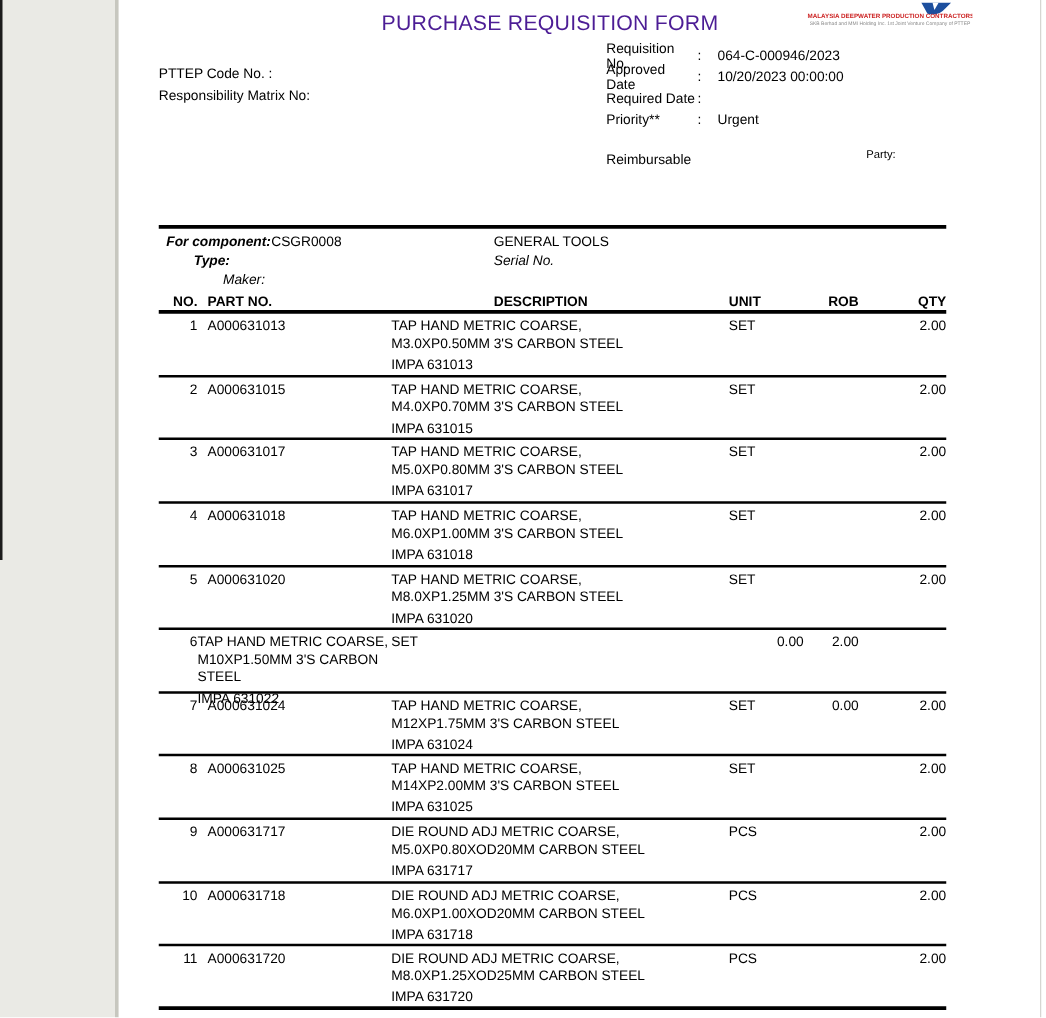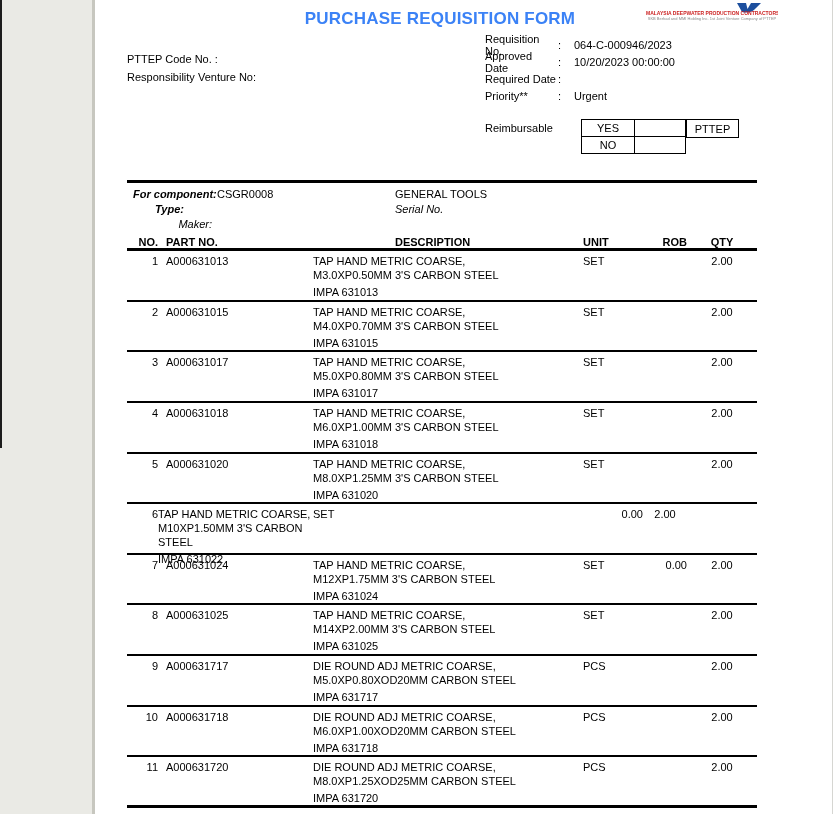--- a/index.html
+++ b/index.html
@@ -13,21 +13,21 @@
   
   .canvas-left{position:absolute;left:0;top:0;width:92px;height:814px;background:#eaeae5;}
   .canvas-left-black{position:absolute;left:0;top:0;width:2px;height:448px;background:#1c1c1c;}
   .canvas-left-edge{position:absolute;left:92px;top:0;width:3px;height:814px;background:#c7c7bf;}
   .page{position:absolute;left:95px;top:0;width:737px;height:814px;background:#ffffff;}
   .canvas-right-edge{position:absolute;left:832px;top:0;width:1px;height:814px;background:#d6d6d2;}
 
   
   .doc-title{
     position:absolute;left:0;top:9px;width:690px;text-align:center;
-    font-size:17px;font-weight:700;letter-spacing:.2px;color:#3b82f6;
+    font-size:17px;font-weight:400;letter-spacing:.2px;color:#4c1d95;
   }
   .logo{position:absolute;left:551px;top:0;width:132px;height:22px;}
   .logo-glyph{position:absolute;left:90px;top:0;}
   .logo-line1{position:absolute;left:0;top:10px;width:132px;text-align:center;
     font-size:5px;font-weight:700;color:#cc2222;white-space:nowrap;overflow:hidden;}
   .logo-line2{position:absolute;left:0;top:16px;width:132px;text-align:center;
     font-size:4px;color:#8a8a8a;white-space:nowrap;overflow:hidden;}
 
   .lbl{font-size:11px;color:#000;}
   .left-fields{position:absolute;left:32px;top:50px;line-height:18px;}
@@ -67,21 +67,21 @@
   .comp-maker{position:absolute;left:0;width:85px;text-align:right;font-weight:400;font-style:italic;}
 
   .grid{display:grid;grid-template-columns:31px 155px 270px 60px 44px 70px;}
   .hdr-row{height:15px;font-size:11px;font-weight:700;align-items:end;}
   .c-no{text-align:right;}
   .c-part{padding-left:8px;}
   .c-desc{padding-left:0;}
   .hdr-row .c-desc{padding-left:82px;}
   .c-unit{padding-left:0;}
   .c-rob{text-align:right;}
-  .c-qty{text-align:center;}
+  .c-qty{text-align:right;}
 
   .pr-row{height:50.63px;box-sizing:border-box;border-bottom:2px solid #000;
     padding-top:3px;font-size:11px;line-height:14px;align-content:start;}
   .pr-row:last-child{border-bottom-width:3px;}
   .desc-impa{margin-top:3px;}
 </style>
 </head>
 <body>
 
 <div class="canvas-left"></div>
@@ -99,21 +99,21 @@
         <path d="M1 0 L25 0 L20 5 Q15 11 6 9 L1 0 Z" fill="#1d4f9e"></path>
         <path d="M10 0 L15 0 L11.5 6 Z" fill="#ffffff"></path>
       </svg>
     </span>
     <div class="logo-line1">MALAYSIA DEEPWATER PRODUCTION CONTRACTORS SDN. BHD.</div>
     <div class="logo-line2">SKB Berhad and MMI Holding Inc. 1st Joint Venture Company of PTTEP</div>
   </div>
 
   <div class="left-fields lbl">
     <div>PTTEP Code No. :</div>
-    <div>Responsibility Venture No:</div>
+    <div>Responsibility Matrix No:</div>
   </div>
 
   <div class="right-fields">
     <div class="rf-row">
       <span class="rf-label">Requisition No.</span>
         <span class="rf-sep">:</span>
         <span class="rf-value">064-C-000946/2023</span>
     </div>
     <div class="rf-row">
       <span class="rf-label">Approved Date</span>
@@ -128,31 +128,20 @@
     <div class="rf-row">
       <span class="rf-label">Priority**</span>
         <span class="rf-sep">:</span>
         <span class="rf-value">Urgent</span>
     </div>
   </div>
 
   <div class="party-label">Party:</div>
   <div class="reimb-label">Reimbursable</div>
 
-  <div class="reimb-box">
-    <div class="rb-row">
-      <div class="rb-cell rb-opt">YES</div>
-      <div class="rb-cell rb-blank"></div>
-    </div>
-    <div class="rb-row rb-row2">
-      <div class="rb-cell rb-opt">NO</div>
-      <div class="rb-cell rb-blank"></div>
-    </div>
-    <div class="rb-party">PTTEP</div>
-  </div>
 
   <div class="doc-area">
     <div class="rule-thick"></div>
 
     <div class="comp-block">
       <div class="comp-l1">
         <span class="comp-label">For component:</span>
         <span class="comp-code">CSGR0008</span>
         <span class="comp-name">GENERAL TOOLS</span>
       </div>

